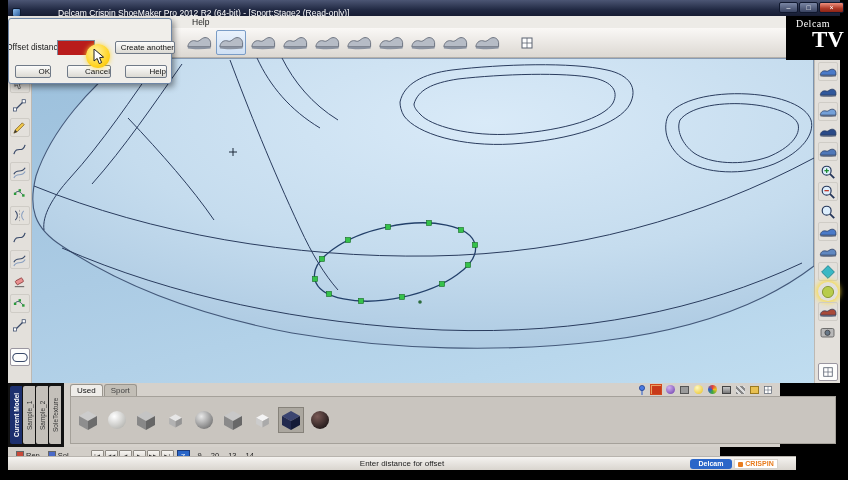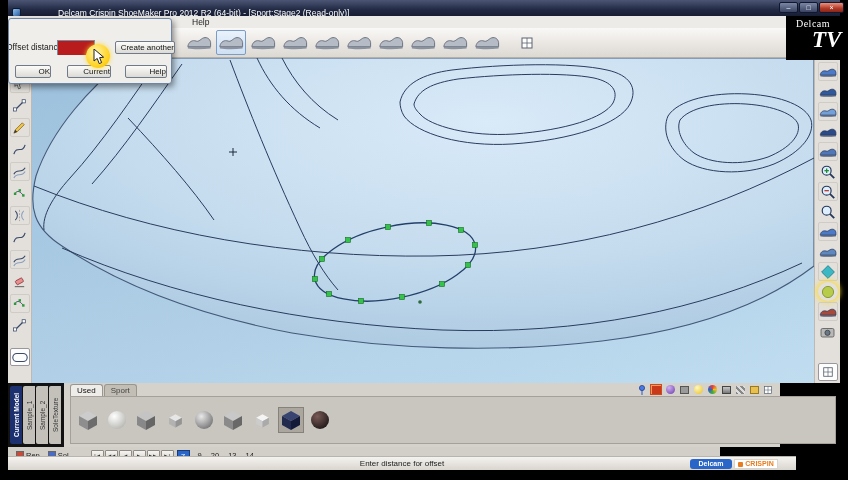--- a/index.html
+++ b/index.html
@@ -15,21 +15,21 @@
     background:linear-gradient(135deg,#8ec0f0,#2a5a9a);border:1px solid #0e1a30;}
   .win-controls{position:absolute;right:4px;top:2px;display:flex;gap:1px;}
   .win-btn{width:19px;height:11px;font-size:7px;line-height:10px;text-align:center;color:#fff;
     background:linear-gradient(#7a86a4,#3a4462);border:1px solid #10182e;border-radius:2px;cursor:default;}
   .win-btn.close{width:25px;background:linear-gradient(#f0907e,#b03a28 60%,#8c2416);}
 
   
   .watermark{position:absolute;right:8px;top:16px;width:54px;height:44px;background:#000;
     color:#fff;text-align:center;z-index:100;font-family:"Liberation Serif",serif;}
   .watermark .brand{font-size:10px;letter-spacing:.5px;margin-top:2px;}
-  .watermark .tv{font-size:23px;font-weight:bold;font-style:italic;line-height:22px;padding-left:26px;}
+  .watermark .tv{font-size:23px;font-weight:bold;line-height:22px;padding-left:26px;}
 
   
   .menubar{position:absolute;left:8px;top:16px;width:832px;height:12px;background:#edebe7;
     font-size:8.5px;color:#222;}
   .menu-item{position:absolute;left:180px;top:1px;padding:0 4px;}
   .toolbar{position:absolute;left:8px;top:28px;width:832px;height:30px;
     background:linear-gradient(#faf8f6,#dcd8d2);border-bottom:1px solid #b4b0aa;}
   .tool-row{position:absolute;left:176px;top:2px;display:flex;gap:2px;}
   .tool-btn{width:30px;height:25px;display:flex;align-items:center;justify-content:center;
     border:1px solid transparent;border-radius:2px;background:transparent;}
@@ -482,21 +482,21 @@
       </div>
   </div>
 
   <div class="dialog">
     <div class="dlg-row">
       <span class="dlg-label">Offset distance</span>
       <input class="dlg-input" value="-1.0" style="">
     </div>
     <div class="btn dlg-create">Create another</div>
     <div class="btn dlg-ok">OK</div>
-    <div class="btn dlg-cancel">Current</div>
+    <div class="btn dlg-cancel">Cancel</div>
     <div class="btn dlg-help">Help</div>
   </div>
 
   <div class="cursor-glow"></div>
   <div class="cursor-arrow">
     <svg width="12" height="16" viewBox="0 0 12 16">
         <path d="M1 0 L1 12 L4.2 9.4 L6.2 14.6 L8.6 13.6 L6.6 8.6 L10.6 8.2 Z" fill="#fff" stroke="#222" stroke-width="1"></path>
       </svg>
   </div>
 

